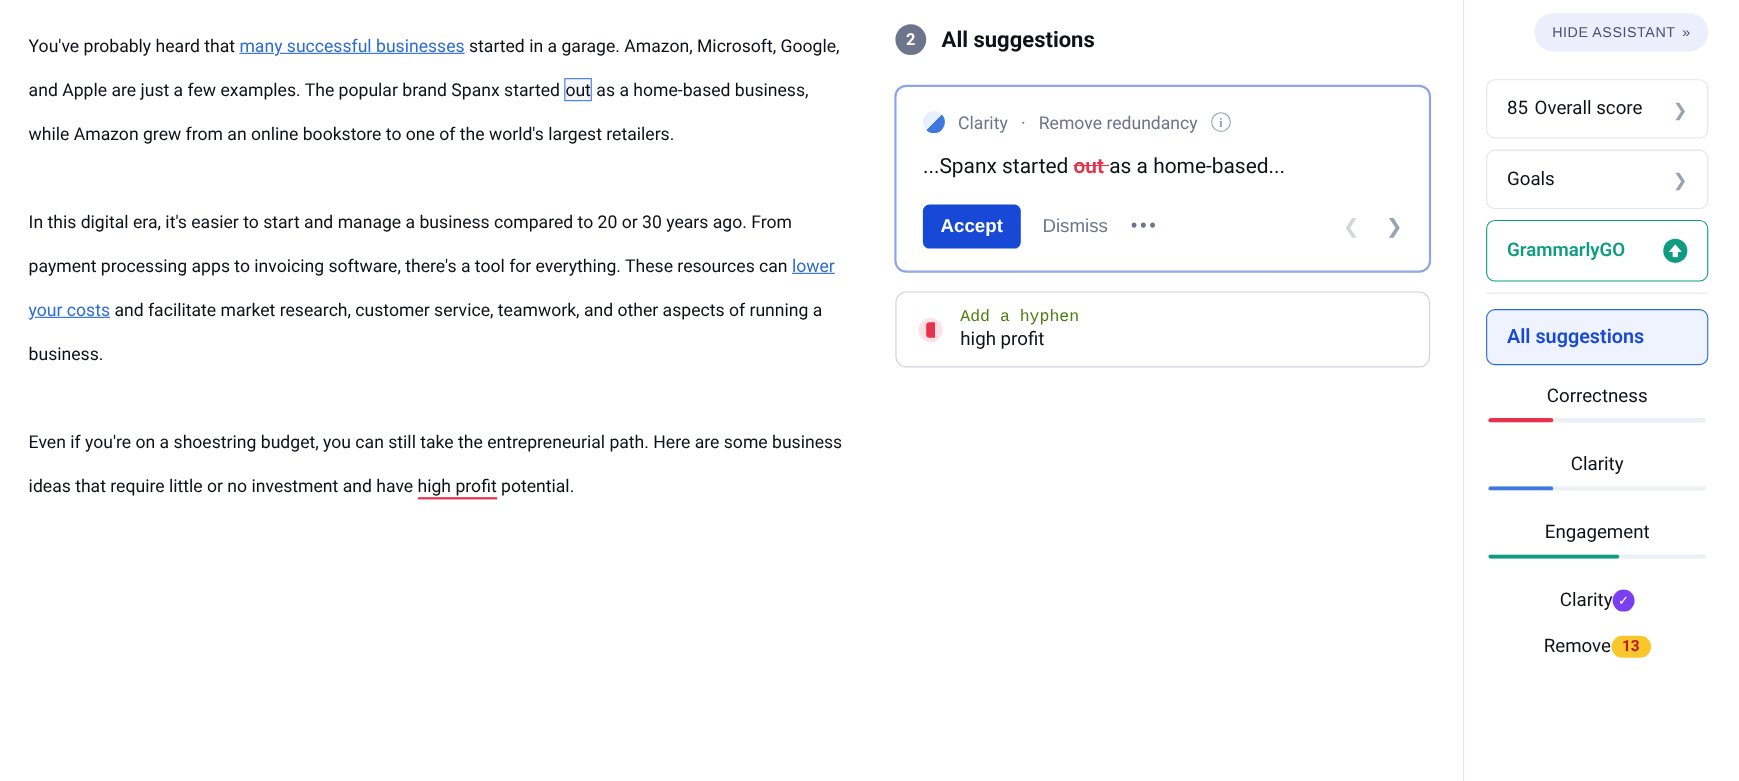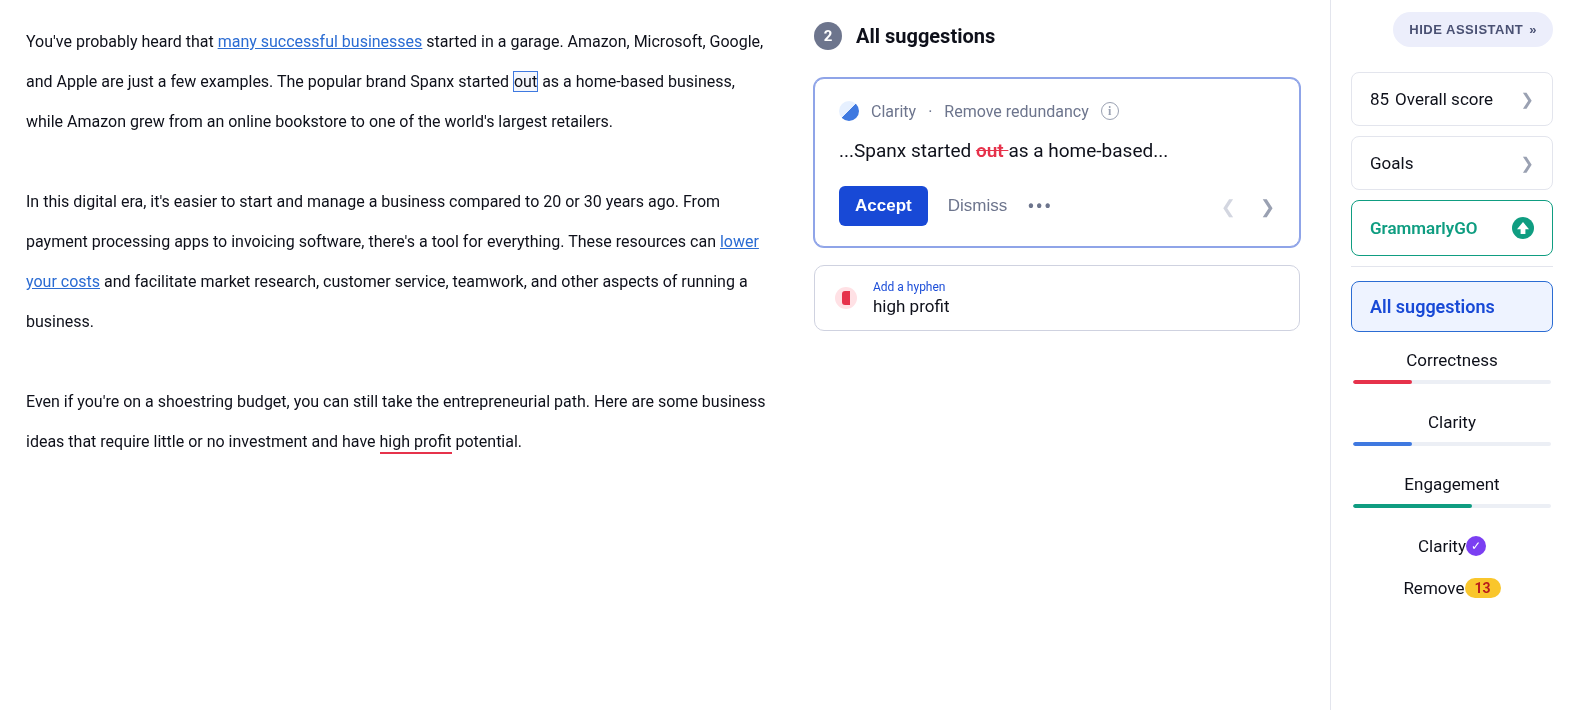--- a/index.html
+++ b/index.html
@@ -164,23 +164,24 @@
   }
   .red-dot::after {
     content:"";
     position: absolute;
     left: 7px; top: 4px;
     width: 8px; height: 14px;
     background: #e6324b;
     border-radius: 3px 0 0 3px;
   }
   .collapsed-text .t1 {
-    font-size: 12px;
-    color: #1d4ed8;
+    font-size: 15px;
+    color: #4d7c0f;
     margin-bottom: 2px;
+    font-family: Liberation Mono, monospace;
   }
   .collapsed-text .t2 {
     font-size: 17px;
     color: #0e101a;
   }
   
   .sidebar {
     flex: 1;
     border-left: 1px solid #e3e5ed;
     padding: 12px 28px 0 20px;
@@ -188,21 +189,21 @@
   }
   .hide-assist {
     position: absolute;
     top: 12px;
     right: 28px;
     background: #eceefb;
     border: none;
     border-radius: 20px;
     padding: 10px 16px;
     font-size: 13px;
-    font-weight: 700;
+    font-weight: 400;
     letter-spacing: 0.5px;
     color: #4a5173;
     cursor: pointer;
     display: flex;
     align-items: center;
     gap: 6px;
   }
   .sb-list { margin-top: 60px; }
   .sb-card {
     border: 1px solid #e3e5ed;

